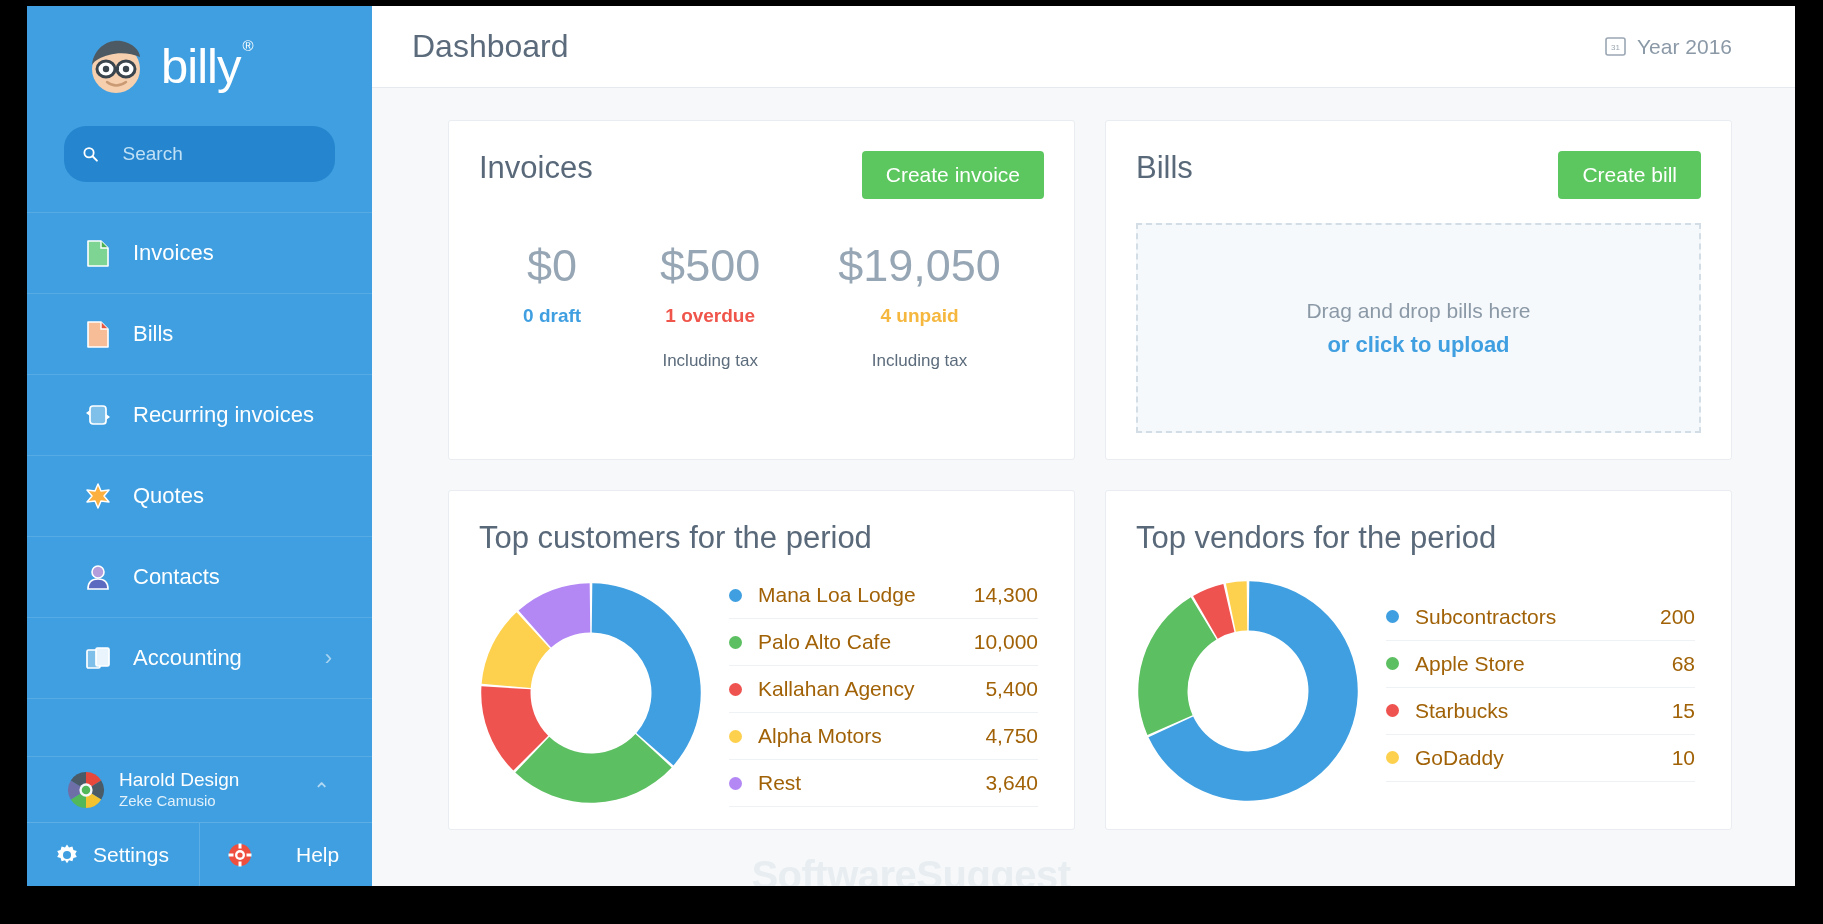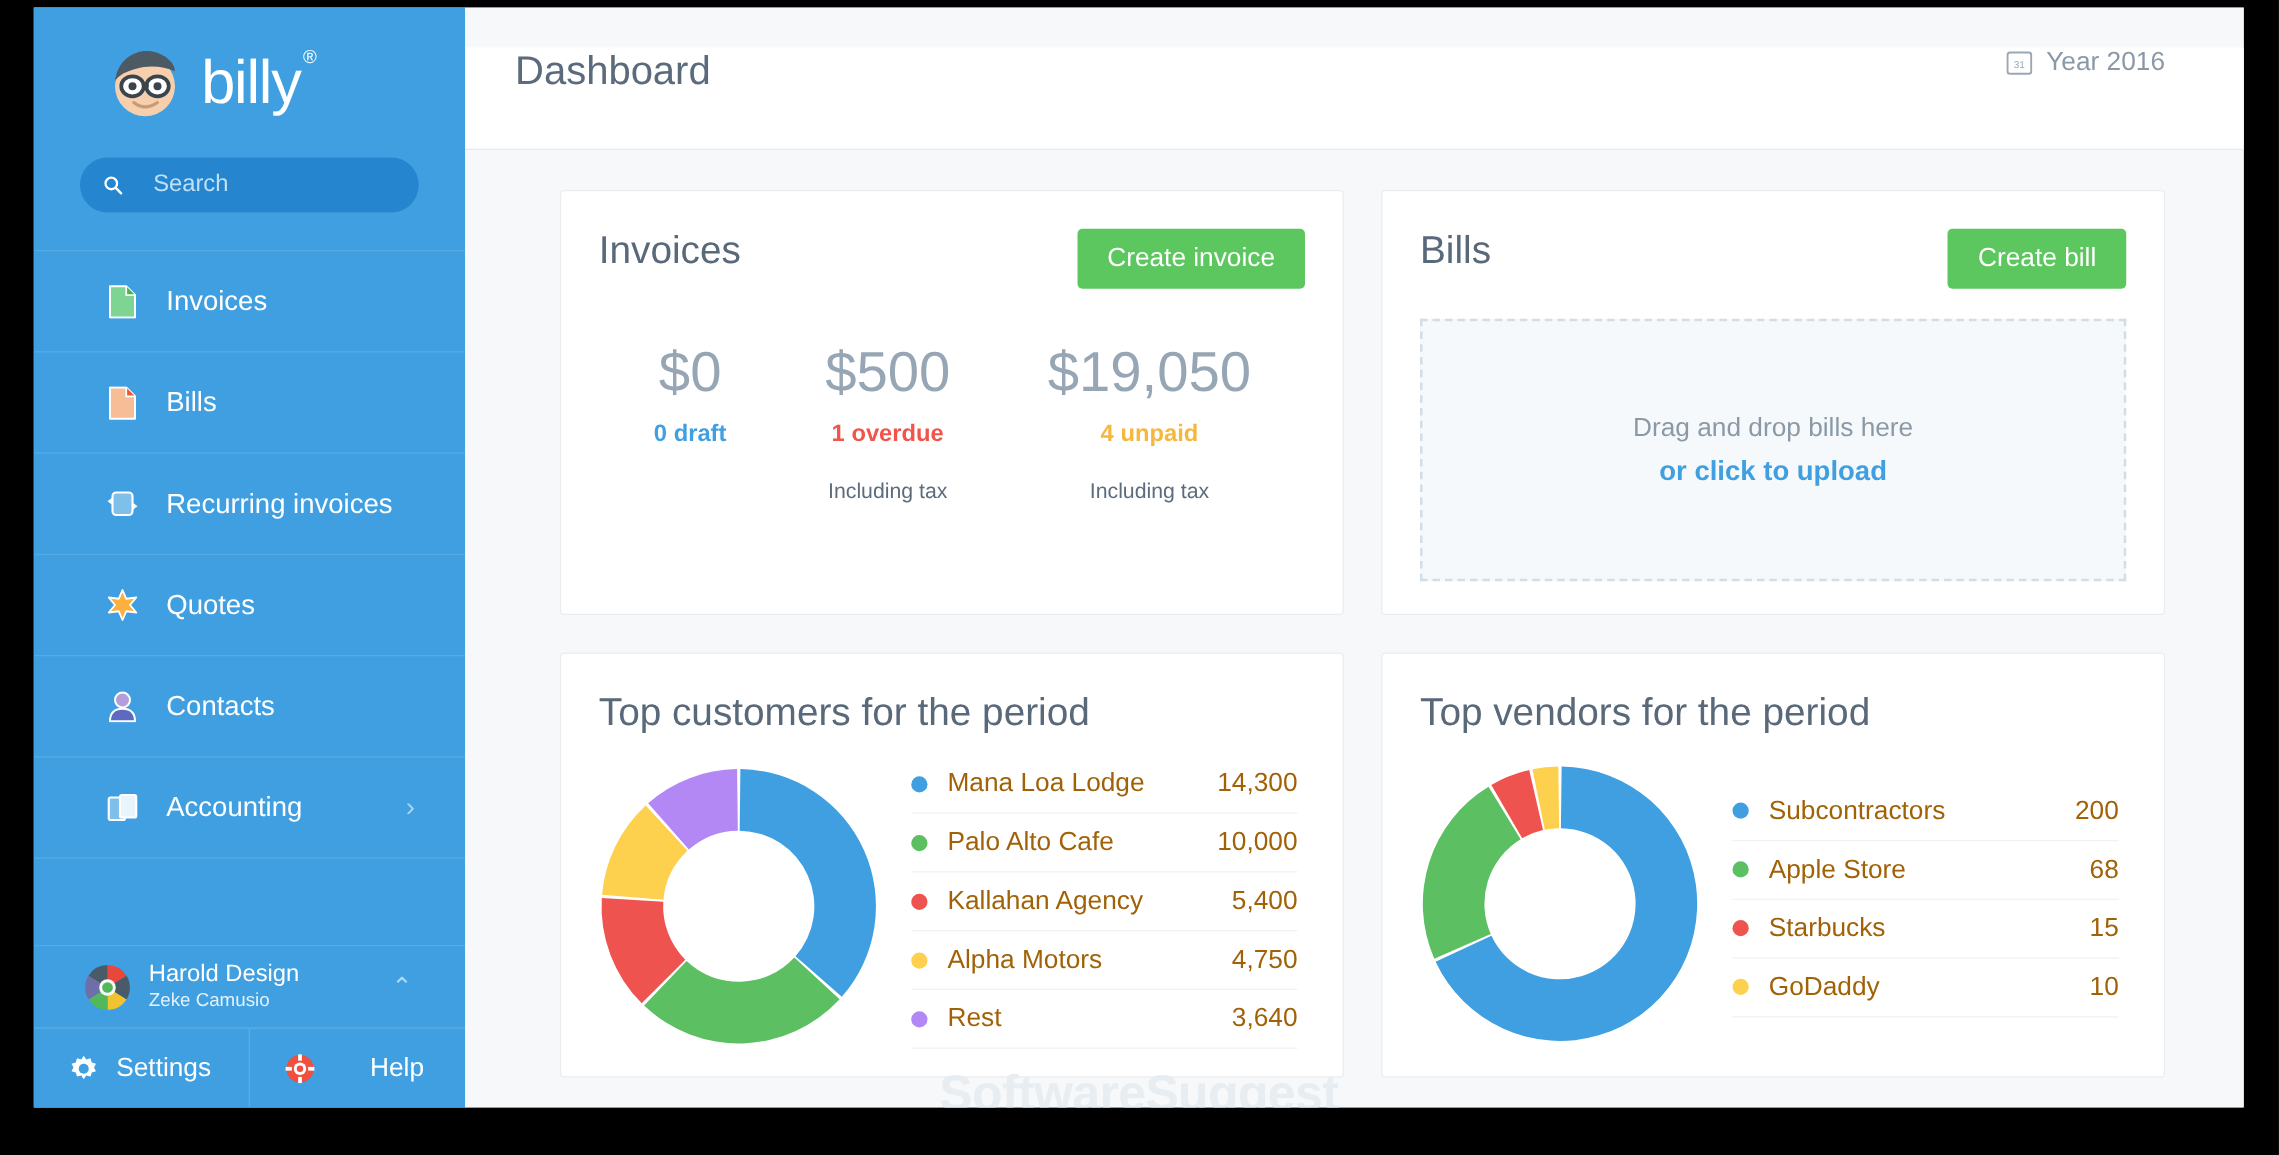--- a/index.html
+++ b/index.html
@@ -38,21 +38,21 @@
     letter-spacing: -1px; line-height: 1; position: relative;
     font-family: "Liberation Sans", sans-serif;
   }
   .brand-reg {
     font-size: 15px; vertical-align: super;
     position: relative; top: -14px; left: 2px;
   }
 
   .search-wrap { padding: 0 37px 30px 37px; }
   .search-box {
-    height: 44px; border-radius: 22px;
+    height: 56px; border-radius: 22px;
     background: #2585ce;
     display: flex; align-items: center;
     padding: 0 18px; gap: 24px;
   }
   .search-box input {
     background: transparent; border: none; outline: none;
     color: #fff; font-size: 19px;
     font-family: "Liberation Sans", sans-serif;
     width: 100%;
   }
@@ -98,24 +98,23 @@
     gap: 14px; padding-left: 28px;
     color: #fff; font-size: 21px; cursor: pointer;
   }
   .footer-btn + .footer-btn { border-left: 1px solid rgba(255,255,255,0.16); gap: 44px; }
 
   
   .main { flex: 1; display: flex; flex-direction: column; min-width: 0; background: #f7f8f9; }
   .topbar {
     height: 82px; background: #fff;
     border-bottom: 1px solid #e6eaee;
-    display: flex; align-items: flex-start;
+    display: flex; align-items: center;
     padding: 0 63px 0 40px;
     flex-shrink: 0;
-    margin-top: 32px;
   }
   .page-title { font-size: 32px; color: #5b6b7c; font-weight: 400; }
   .period {
     margin-left: auto; display: flex; align-items: center; gap: 11px;
     color: #8b99a7; font-size: 21px; cursor: pointer;
   }
 
   .content { padding: 32px 63px 0 76px; }
   .grid { display: grid; grid-template-columns: 1fr 1fr; gap: 30px; }
   .card {

